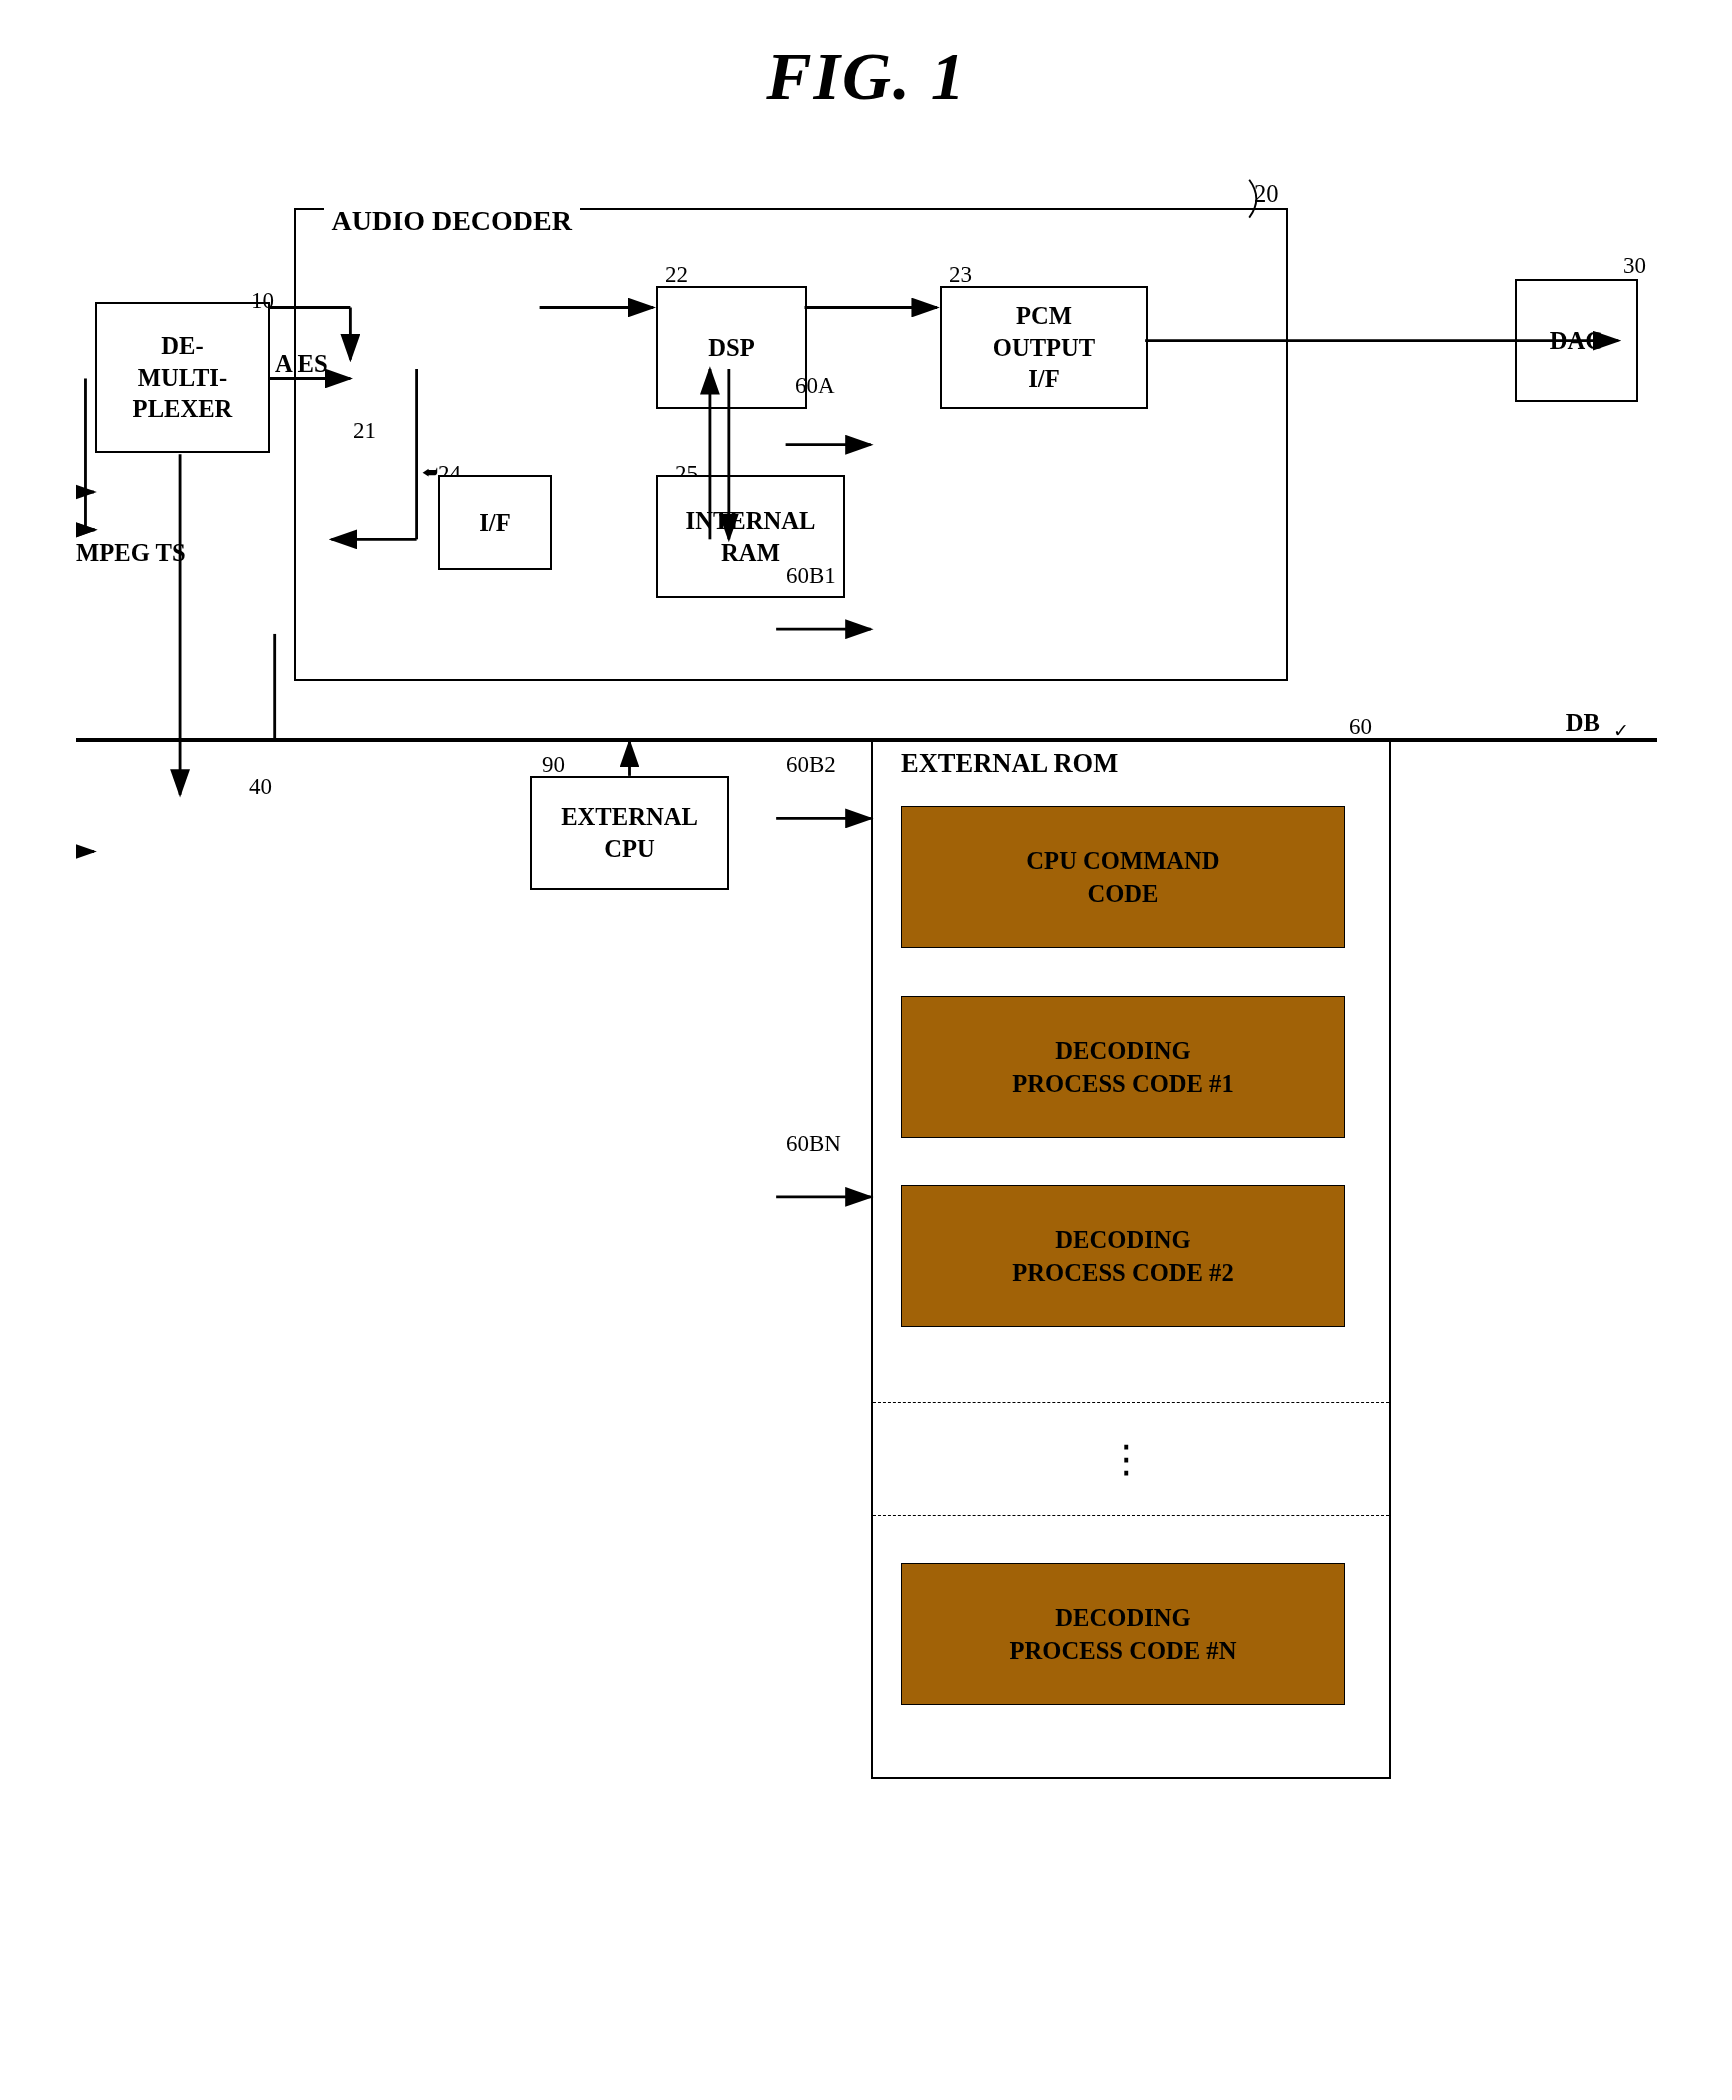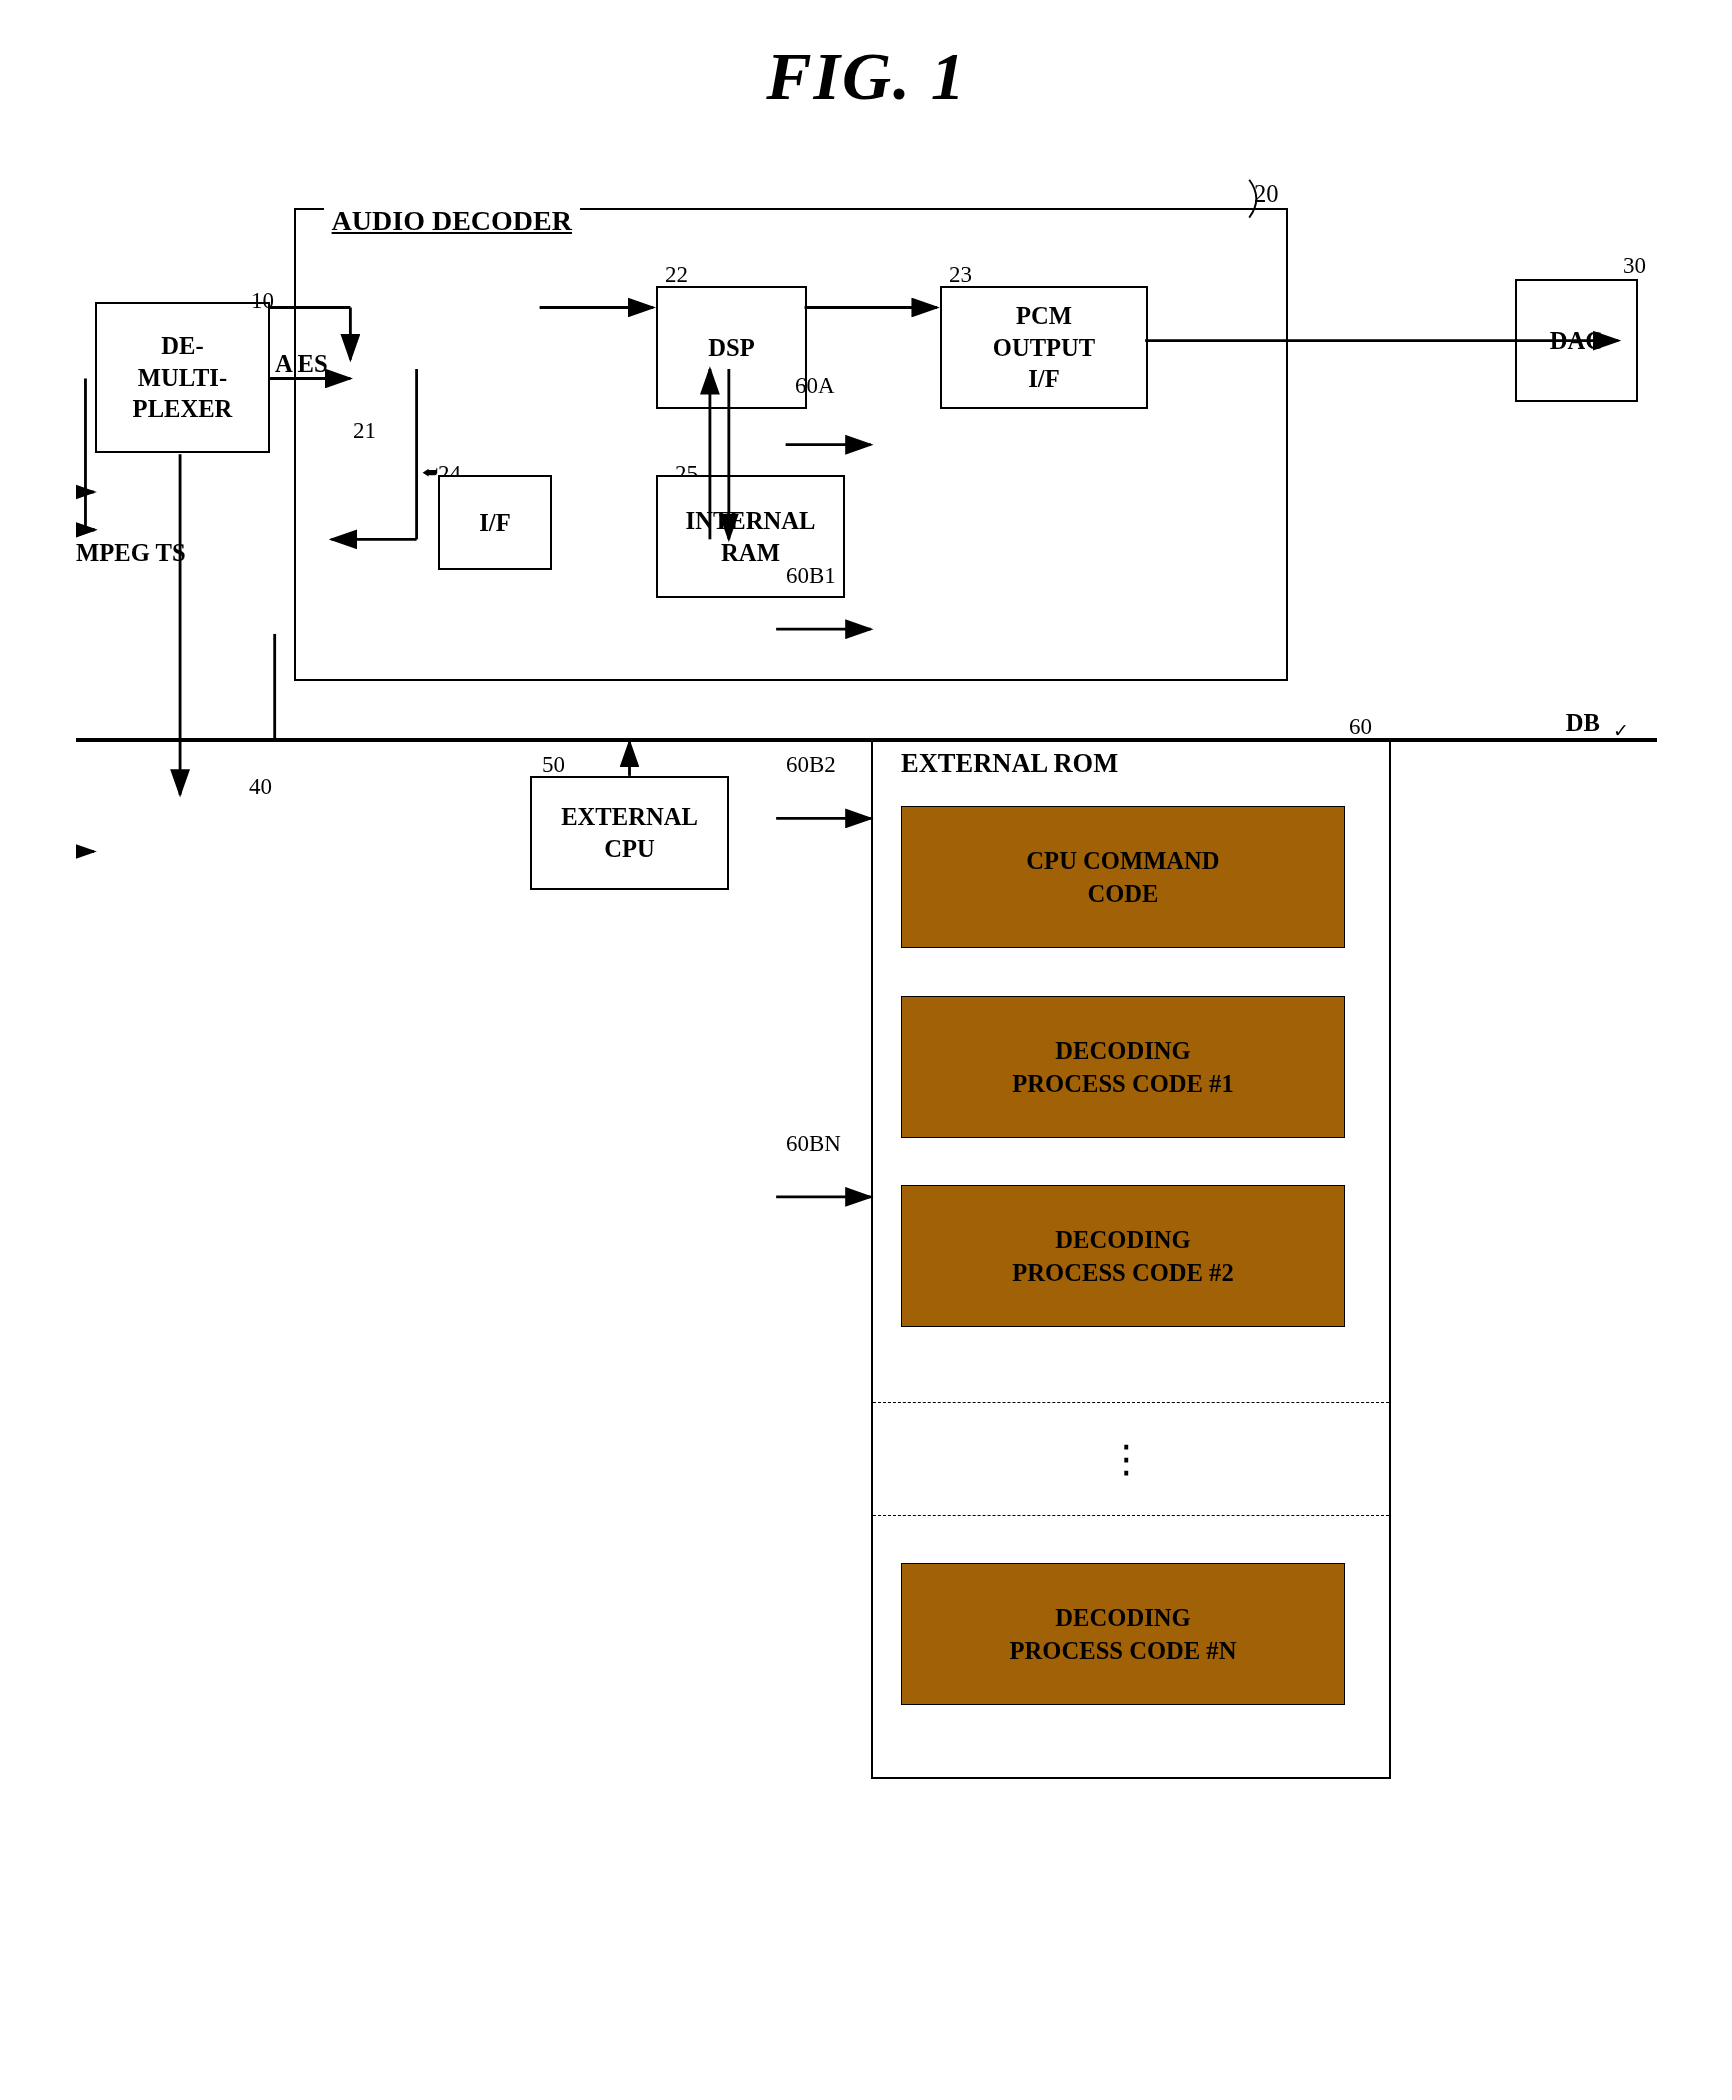--- a/index.html
+++ b/index.html
@@ -39,21 +39,20 @@
       border: 2.8px solid #000;
     }
     .audio-decoder-label {
       position: absolute;
       top: -4.7px;
       left: 28px;
       font-size: 28px;
       font-weight: bold;
       background: #fff;
       padding: 0 7.6px;
-      text-decoration: underline;
     }
     .ref-20 {
       position: absolute;
       top: -57px;
       right: -19px;
       font-size: 24.6px;
     }
 
     
     .block {
@@ -299,21 +298,21 @@
   <div class="mpeg-ts-label">MPEG TS</div>
 
   <div class="a-es-label">A ES</div>
 
   <div class="block dac-box">DAC</div>
   <div class="ref-30" style="position:absolute;top:83px;left:1547px;font-size:23px;">30</div>
 
   <div class="ref-40" style="position:absolute;top:604px;left:173px;font-size:23px;">40</div>
 
   <div class="block ext-cpu-box">EXTERNAL<br>CPU</div>
-  <div class="ref-50" style="position:absolute;top:582px;left:466px;font-size:23px;">50</div>
+  <div class="ref-50" style="position:absolute;top:582px;left:466px;font-size:23px;">90</div>
 
   <div class="ext-rom-outer">
     <div class="ext-rom-label">EXTERNAL ROM</div>
 
     <div class="rom-section rom-sec-60a">CPU COMMAND<br>CODE</div>
 
     <div class="rom-section rom-sec-60b1">DECODING<br>PROCESS CODE #1</div>
 
     <div class="rom-section rom-sec-60b2">DECODING<br>PROCESS CODE #2</div>
 

